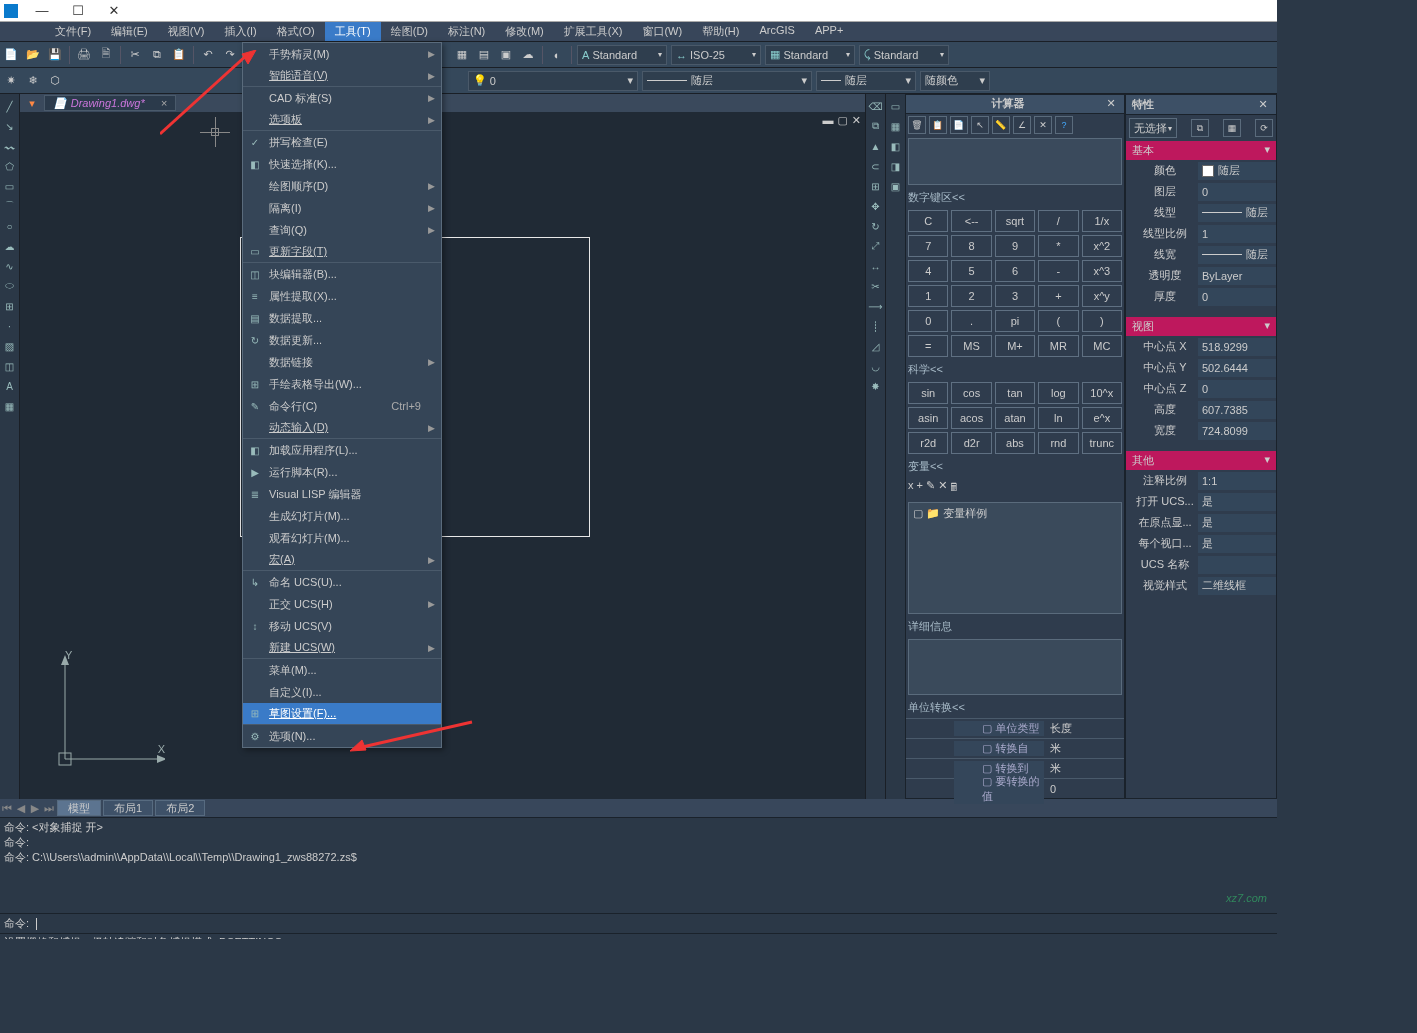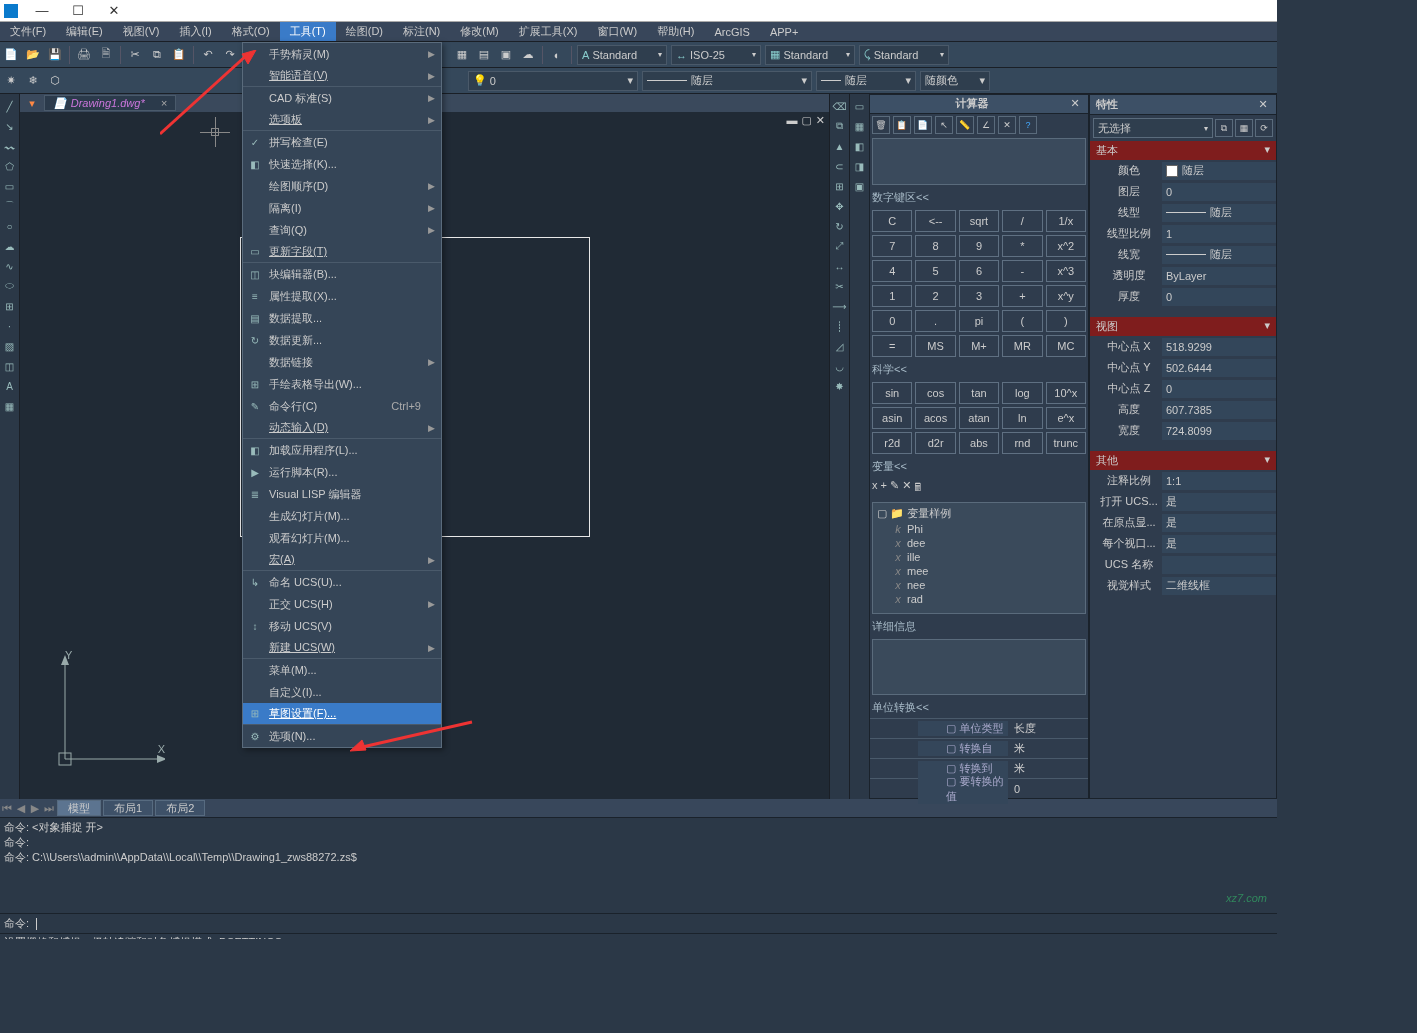--- a/index.html
+++ b/index.html
@@ -1,21 +1,21 @@
 <!DOCTYPE html>
 <html><head>
 <meta charset="utf-8">
 <style>
 * { margin:0; padding:0; box-sizing:border-box; font-family:"Microsoft YaHei","Segoe UI",sans-serif; font-size:11px; user-select:none; }
 body { background:#2b3847; color:#ccc; width:1277px; height:939px; overflow:hidden; position:relative; }
 .titlebar { height:22px; background:#fff; color:#333; display:flex; align-items:center; padding:0 4px; border-bottom:1px solid #aaa; }
 .titlebar .logo { width:14px; height:14px; background:#0a7acc; margin-right:6px; display:inline-block; }
 .titlebar .title { flex:1; }
 .titlebar .winbtn { width:36px; text-align:center; font-size:13px; cursor:pointer; }
-.menubar { height:20px; background:#38465a; display:flex; align-items:center; border-bottom:1px solid #1a1f26; }
+.menubar { height:20px; background:#38465a; display:flex; align-items:flex-start; border-bottom:1px solid #1a1f26;padding-left:45px; }
 .menubar .mitem { padding:2px 10px; color:#ccc; cursor:pointer; }
 .menubar .mitem.active { background:#3a7bc8; color:#fff; }
 .toolbar1 { height:26px; background:#35485b; display:flex; align-items:center; border-bottom:1px solid #1a1f26; }
 .toolbar1 .tbtn { width:20px; height:20px; margin:0 1px; background:#35485b; display:inline-flex; align-items:center; justify-content:center; cursor:pointer; }
 .toolbar1 .sep { width:1px; height:18px; background:#556; margin:0 3px; }
 .toolbar1 .combo { height:20px; background:#2f3e4e; border:1px solid #4a5969; color:#ccc; padding:0 4px; display:flex; align-items:center; min-width:90px; margin:0 2px; }
 .toolbar1 .combo .arrow { margin-left:auto; font-size:8px; }
 .toolbar2 { height:26px; background:#35485b; display:flex; align-items:center; border-bottom:1px solid #1a1f26; }
 .toolbar2 .l2btn { width:20px; height:20px; margin:0 1px; display:inline-flex; align-items:center; justify-content:center; cursor:pointer;}
 .toolbar2 .combo2 { height:20px; background:#2f3e4e; border:1px solid #4a5969; color:#ccc; padding:0 4px; display:flex; align-items:center; min-width:170px; margin:0 2px;}
@@ -44,25 +44,25 @@
 .calc-grid { display:grid; grid-template-columns:repeat(5,1fr); gap:3px; padding:2px;}
 .calc-grid .ck { height:22px; background:#2f3c4d; border:1px solid #5f7082; display:flex; align-items:center; justify-content:center; cursor:pointer;}
 .var-tree { background:#3a4a5b; border:1px solid #5a6b7c; height:120px; overflow:auto; margin:2px; padding:2px;}
 .var-tree .vrow { padding:1px 2px 1px 18px; color:#ccc;}
 .var-tree .vk { color:#888; font-style:italic; margin-right:4px; display:inline-block; width:10px; text-align:center;}
 .detail-box { background:#3a4a5b; border:1px solid #5a6b7c; height:60px; margin:2px;}
 .unit-table { margin-top:auto;}
 .unit-table .urow { display:flex; height:20px; align-items:center; border-top:1px solid #4a5a6b;}
 .unit-table .ulabel { width:90px; padding-left:28px; background:#34465a; color:#aac;margin-left:48px;}
 .unit-table .uval { flex:1; padding-left:6px;}
-.props-panel { width:188px; }
-.props-top { padding:3px; display:flex; align-items:center; gap:2px;}
+.props-panel { width:152px; }
+.props-top { padding:3px; display:flex; align-items:center; gap:14px;}
 .props-top .selcombo { flex:1; height:20px; background:#2f3e4e; border:1px solid #5a6b7c; display:flex; align-items:center; padding:0 4px;}
 .props-top .pbtn { width:18px; height:18px; border:1px solid #5a6b7c; cursor:pointer; display:flex; align-items:center; justify-content:center; font-size:9px;}
-.props-group-title { background:#7f1d1d; padding:2px 6px; display:flex; justify-content:space-between; cursor:pointer;}
+.props-group-title { background:#be185d; padding:2px 6px; display:flex; justify-content:space-between; cursor:pointer;}
 .props-table .prow { display:flex; height:21px; align-items:center;text-align:center;}
 .props-table .plabel { width:72px; padding-left:6px;}
 .props-table .pval { flex:1; background:#33465a; padding-left:4px; height:18px; display:flex; align-items:center;}
 
 .dropdown { position:absolute; left:242px; top:42px; width:200px; background:#354557; border:1px solid #5a6b7c; box-shadow:2px 2px 6px rgba(0,0,0,.4); z-index:100;}
 .dropdown .drow { height:22px; display:flex; align-items:center; padding-left:26px; position:relative; cursor:pointer;}
 .dropdown .drow.sep-after { border-bottom:1px solid #4a5a6b;text-decoration:underline; }
 .dropdown .drow .arrow { position:absolute; right:6px; font-size:9px; color:#999;}
 .dropdown .drow .accel { position:absolute; right:20px; color:#aaa;}
 .dropdown .drow.highlight { background:#3a7bc8; color:#fff;}
@@ -311,28 +311,20 @@
     <div class="calc-section-title">变量&lt;&lt;</div>
     <div style="display:flex;gap:3px;padding:2px">
       <span class="cbtn">x</span>
       <span class="cbtn">+</span>
       <span class="cbtn">✎</span>
       <span class="cbtn">✕</span>
       <span class="cbtn">🖩</span>
     </div>
     <div class="var-tree">
       <div style="padding:1px 2px">▢ 📁 <span>变量样例</span></div>
-      <div id="varlist">
-          <div class="vrow"><span class="vk">k</span>Phi</div>
-          <div class="vrow"><span class="vk">x</span>dee</div>
-          <div class="vrow"><span class="vk">x</span>ille</div>
-          <div class="vrow"><span class="vk">x</span>mee</div>
-          <div class="vrow"><span class="vk">x</span>nee</div>
-          <div class="vrow"><span class="vk">x</span>rad</div>
-        </div>
     </div>
     <div class="calc-section-title">详细信息</div>
     <div class="detail-box"></div>
     <div class="calc-section-title">单位转换&lt;&lt;</div>
     <div class="unit-table" id="unittable">
         <div class="urow">
           <div class="ulabel">▢ 单位类型</div>
           <div class="uval">长度</div>
         </div>
         <div class="urow">

